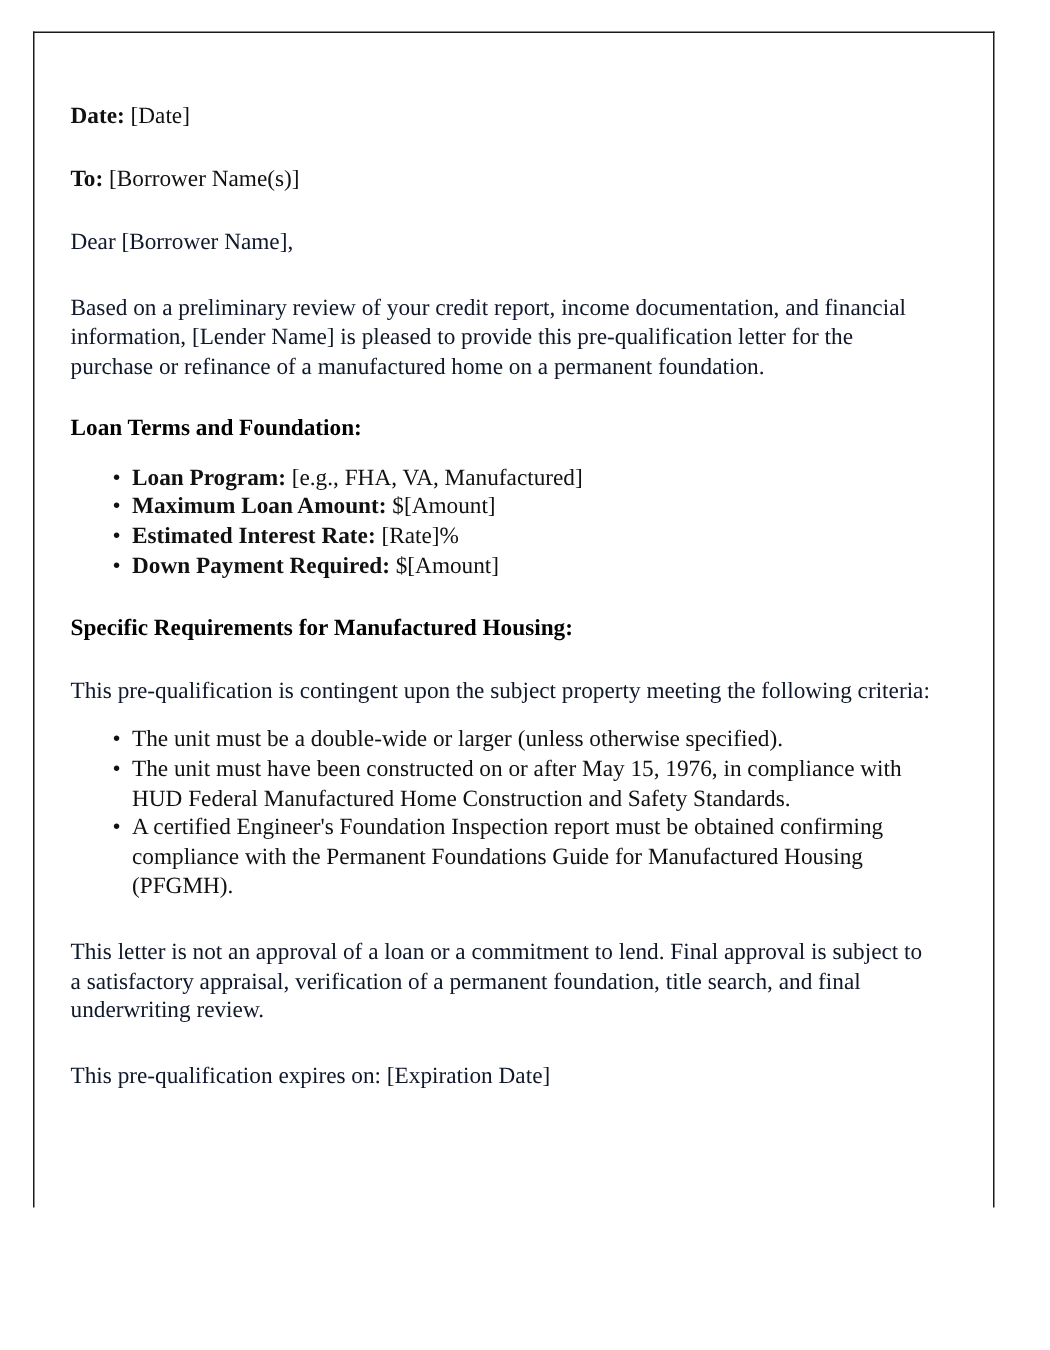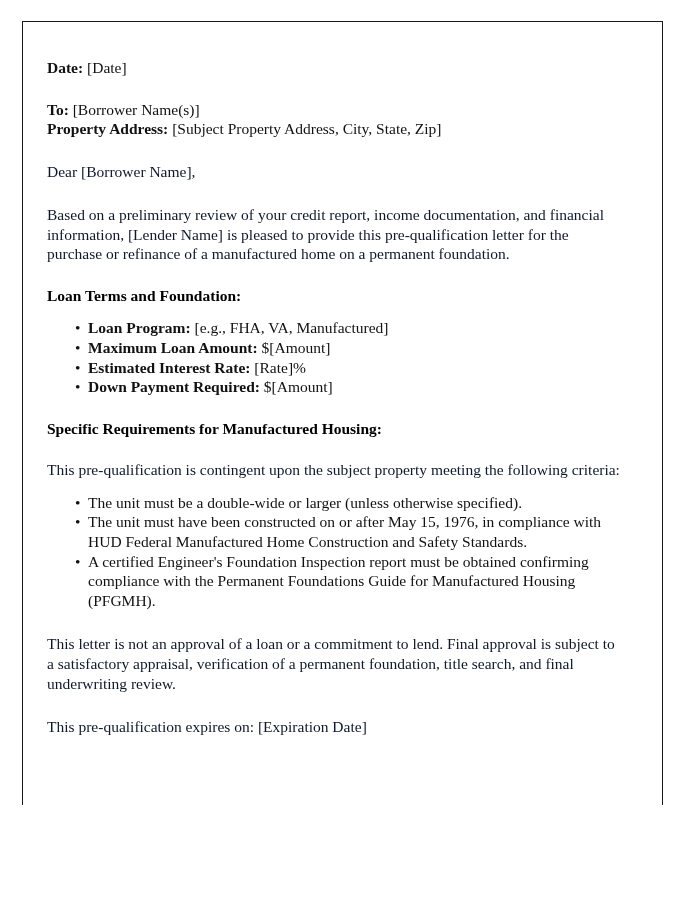--- a/index.html
+++ b/index.html
@@ -40,21 +40,21 @@
 
   .para {
     font-size: 15.5px;
     line-height: 19.6px;
     color: #0f172a;
     text-align: left;
   }
 
   b, .bold { font-weight: bold; }
 
-  .blk-date { margin-top: 11px; }
+  .blk-date { margin-top: 21px; }
   .blk-to { margin-top: 22px; }
   .blk-dear { margin-top: 23px; }
   .blk-intro { margin-top: 24px; }
   .heading { margin-top: 22px; font-size: 15.5px; line-height: 19.5px; font-weight: bold; }
   .blk-criteria { margin-top: 22px; }
   .blk-disclaimer { margin-top: 24px; }
   .blk-expires { margin-top: 24px; }
 
   ul.doc-list {
     list-style: none;
@@ -94,24 +94,20 @@
     <div class="line blk-date">
       <b>Date:</b>
       <span>[Date]</span>
     </div>
 
     <div class="line blk-to">
       <b>To:</b>
       <span>[Borrower Name(s)]</span>
     </div>
 
-    <div class="line">
-      <b>Property Address:</b>
-      <span>[Subject Property Address, City, State, Zip]</span>
-    </div>
 
     <div class="para blk-dear">Dear [Borrower Name],</div>
 
     <div class="para blk-intro">Based on a preliminary review of your credit report, income documentation, and financial information, [Lender Name] is pleased to provide this pre-qualification letter for the purchase or refinance of a manufactured home on a permanent foundation.</div>
 
     <div class="heading">Loan Terms and Foundation:</div>
 
     <ul class="doc-list terms">
       <li>
         <b>Loan Program:</b>

